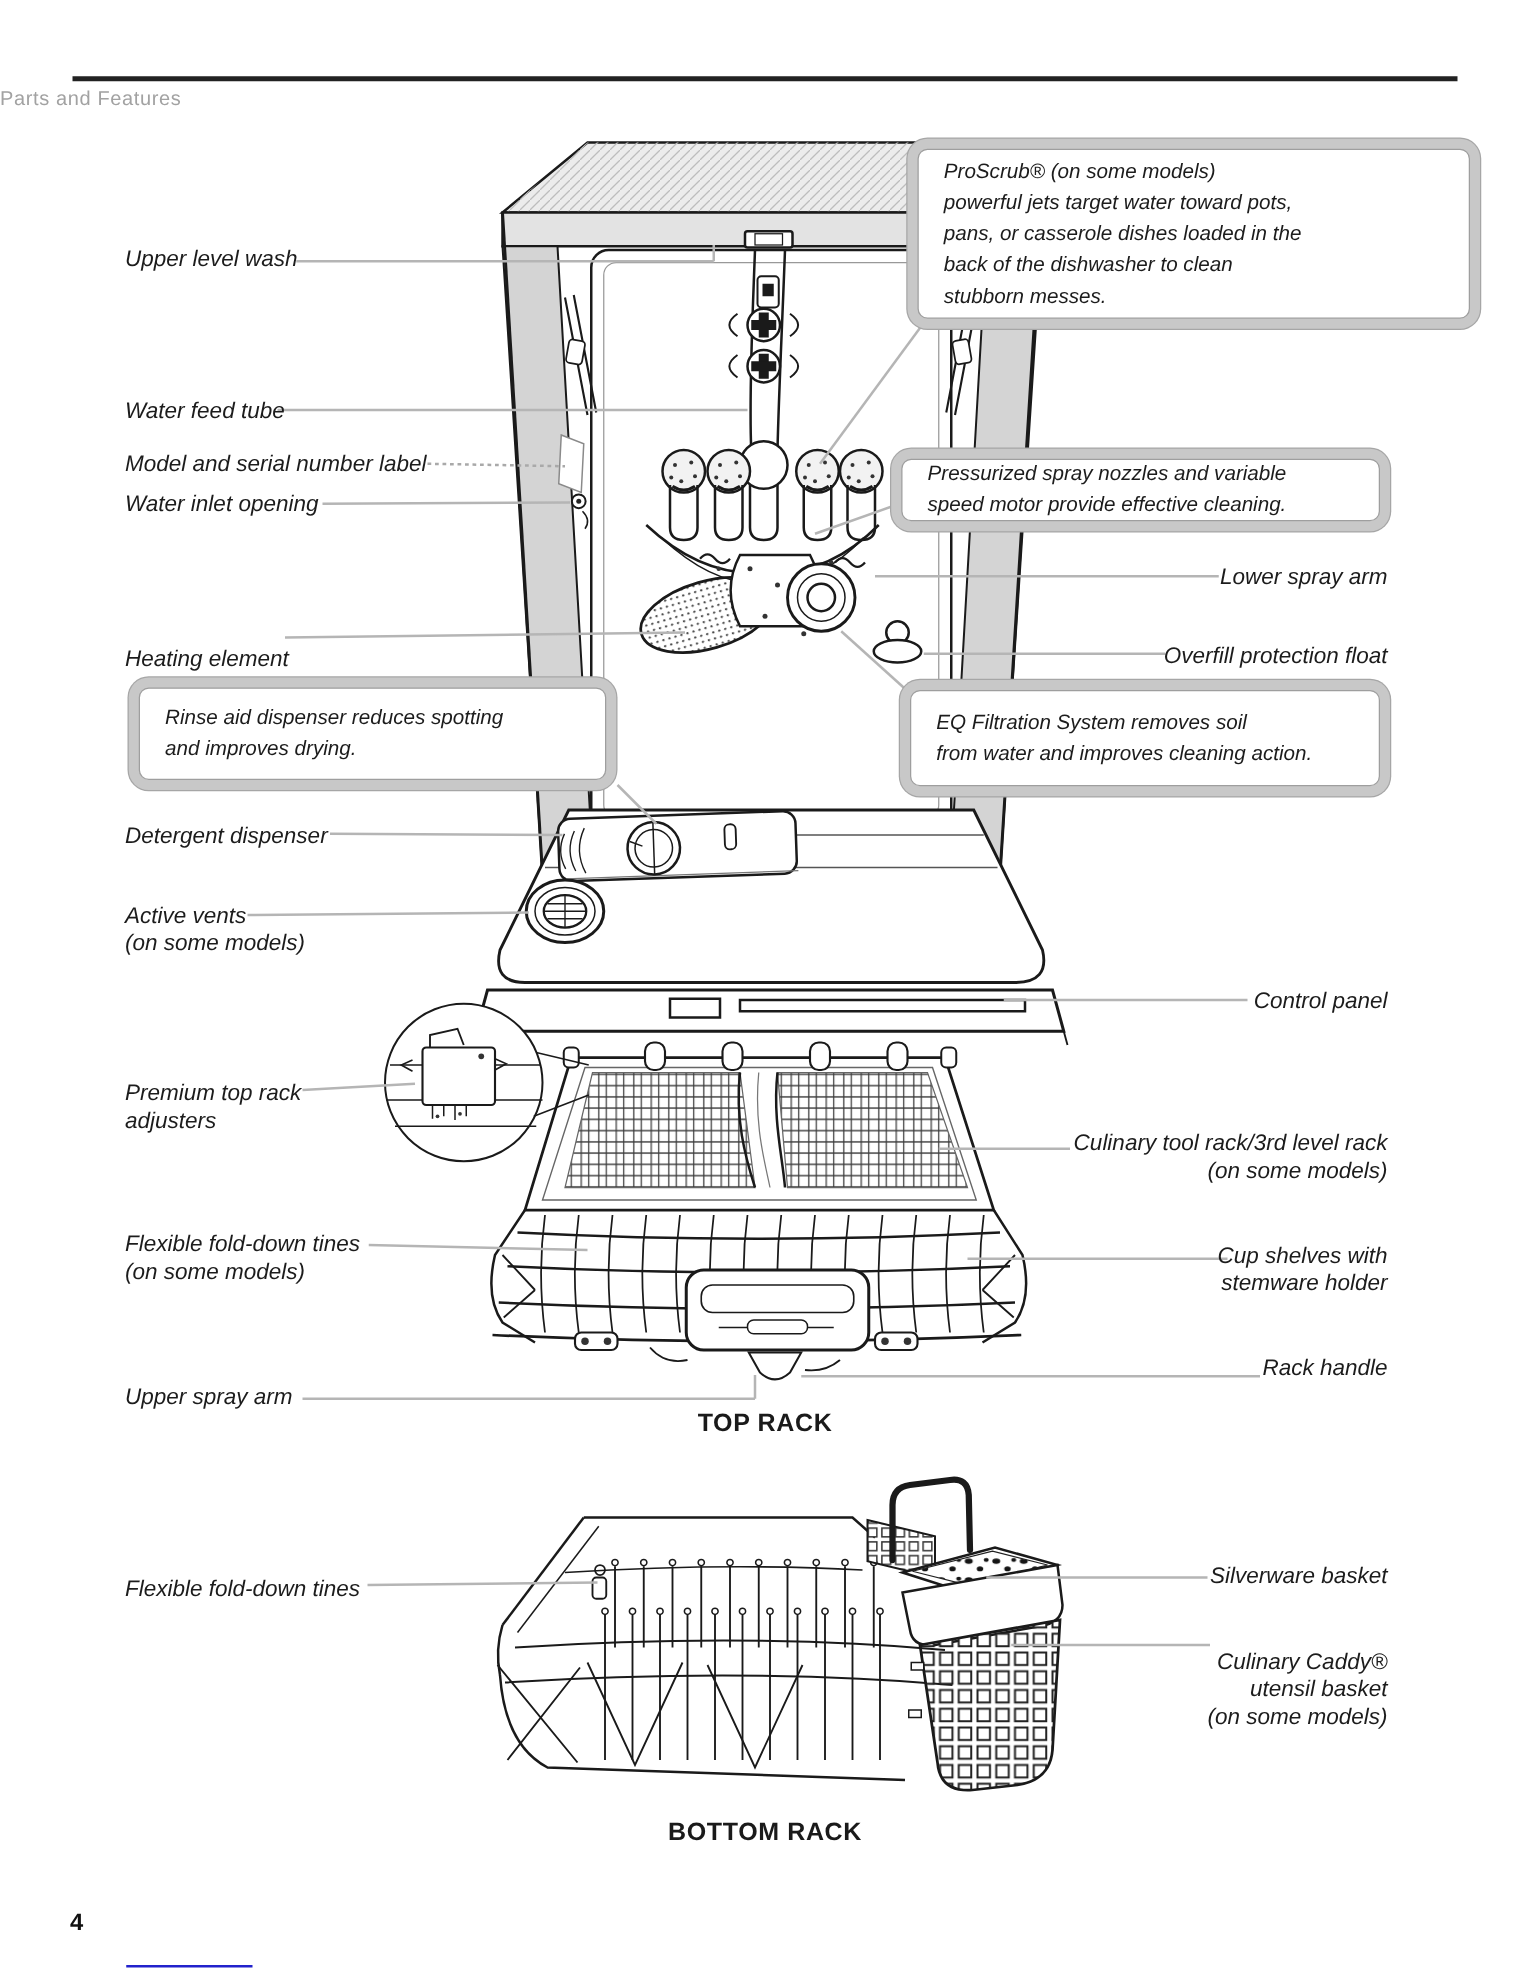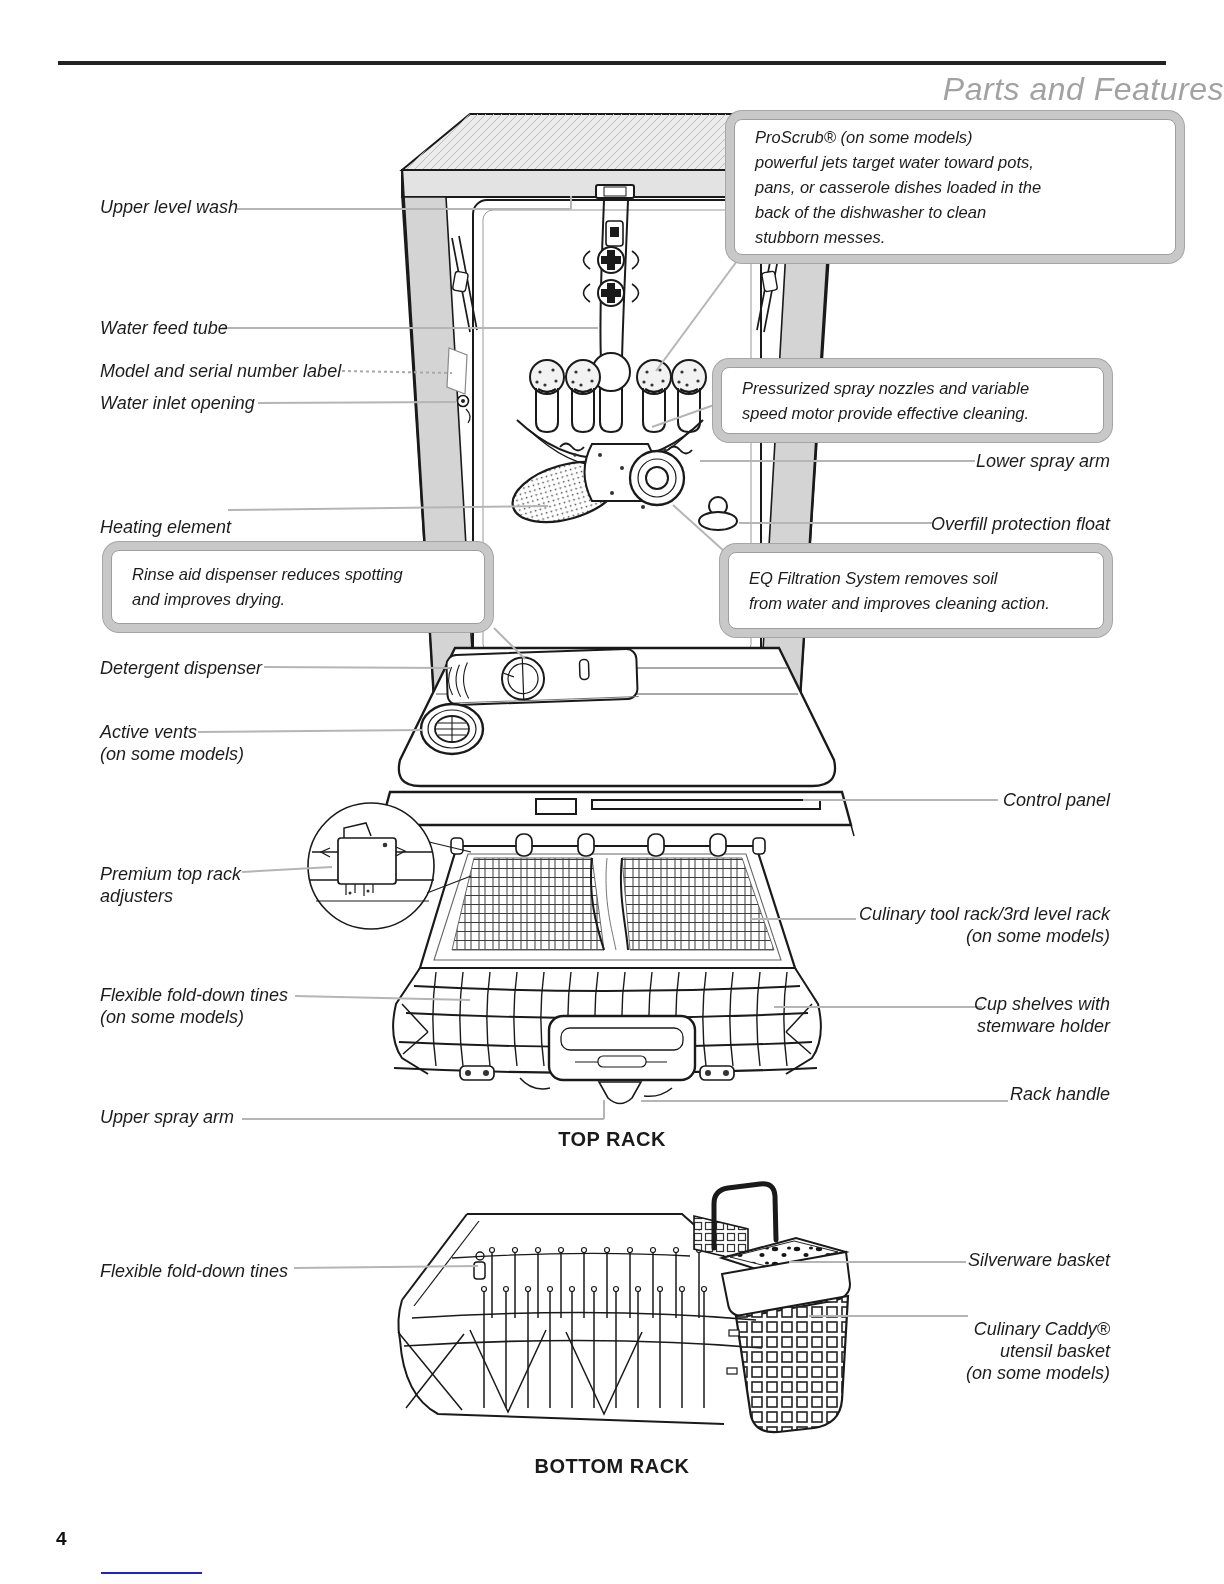--- a/index.html
+++ b/index.html
@@ -1,20 +1,20 @@
 <!DOCTYPE html>
 <html><head>
 <meta charset="utf-8">
 <style>
   html,body{margin:0;padding:0;background:#fff;}
   .page{position:relative;width:1224px;height:1584px;background:#fff;overflow:hidden;
         font-family:"Liberation Sans",sans-serif;color:#1c1c1c;}
   .top-rule{position:absolute;left:58px;top:61px;width:1108px;height:4px;background:#222;}
-  .page-title{position:absolute;left:0;top:71px;width:100%;margin:0;text-align:right;
-        font-size:32px;font-weight:normal;letter-spacing:.5px;color:#a2a2a2;font-style:italic;}
+  .page-title{position:absolute;left:0;top:71px;width:100%;margin:0;text-align:left;
+        font-size:16px;font-weight:normal;letter-spacing:.5px;color:#a2a2a2;}
   .art{position:absolute;left:0;top:0;}
   .lbl{position:absolute;font-style:italic;font-size:18px;line-height:22px;
         white-space:pre-line;color:#1c1c1c;}
   .lbl.r{right:114px;text-align:right;}
   .callout{position:absolute;background:#c8c8c8;border-radius:16px;padding:8px;
         box-shadow:0 0 0 1px #a6a6a6;box-sizing:border-box;}
   .callout-inner{background:#fff;border:1px solid #9e9e9e;border-radius:8px;height:100%;
         box-sizing:border-box;display:flex;align-items:center;padding:0 12px 0 20px;}
   .callout-text{font-style:italic;font-size:16.5px;line-height:25px;color:#1c1c1c;
         white-space:pre-line;}
@@ -324,21 +324,21 @@
 
   <div class="callout" style="left:726px;top:111px;width:458px;height:152px;">
     <div class="callout-inner">
       <span class="callout-text">ProScrub® (on some models)
 powerful jets target water toward pots,
 pans, or casserole dishes loaded in the
 back of the dishwasher to clean
 stubborn messes.</span>
     </div>
   </div>
-  <div class="callout" style="left:713px;top:359px;width:399px;height:83px;">
+  <div class="callout" style="left:713px;top:359px;width:399px;height:66px;">
     <div class="callout-inner">
       <span class="callout-text">Pressurized spray nozzles and variable
 speed motor provide effective cleaning.</span>
     </div>
   </div>
   <div class="callout" style="left:103px;top:542px;width:390px;height:90px;">
     <div class="callout-inner">
       <span class="callout-text">Rinse aid dispenser reduces spotting
 and improves drying.</span>
     </div>

